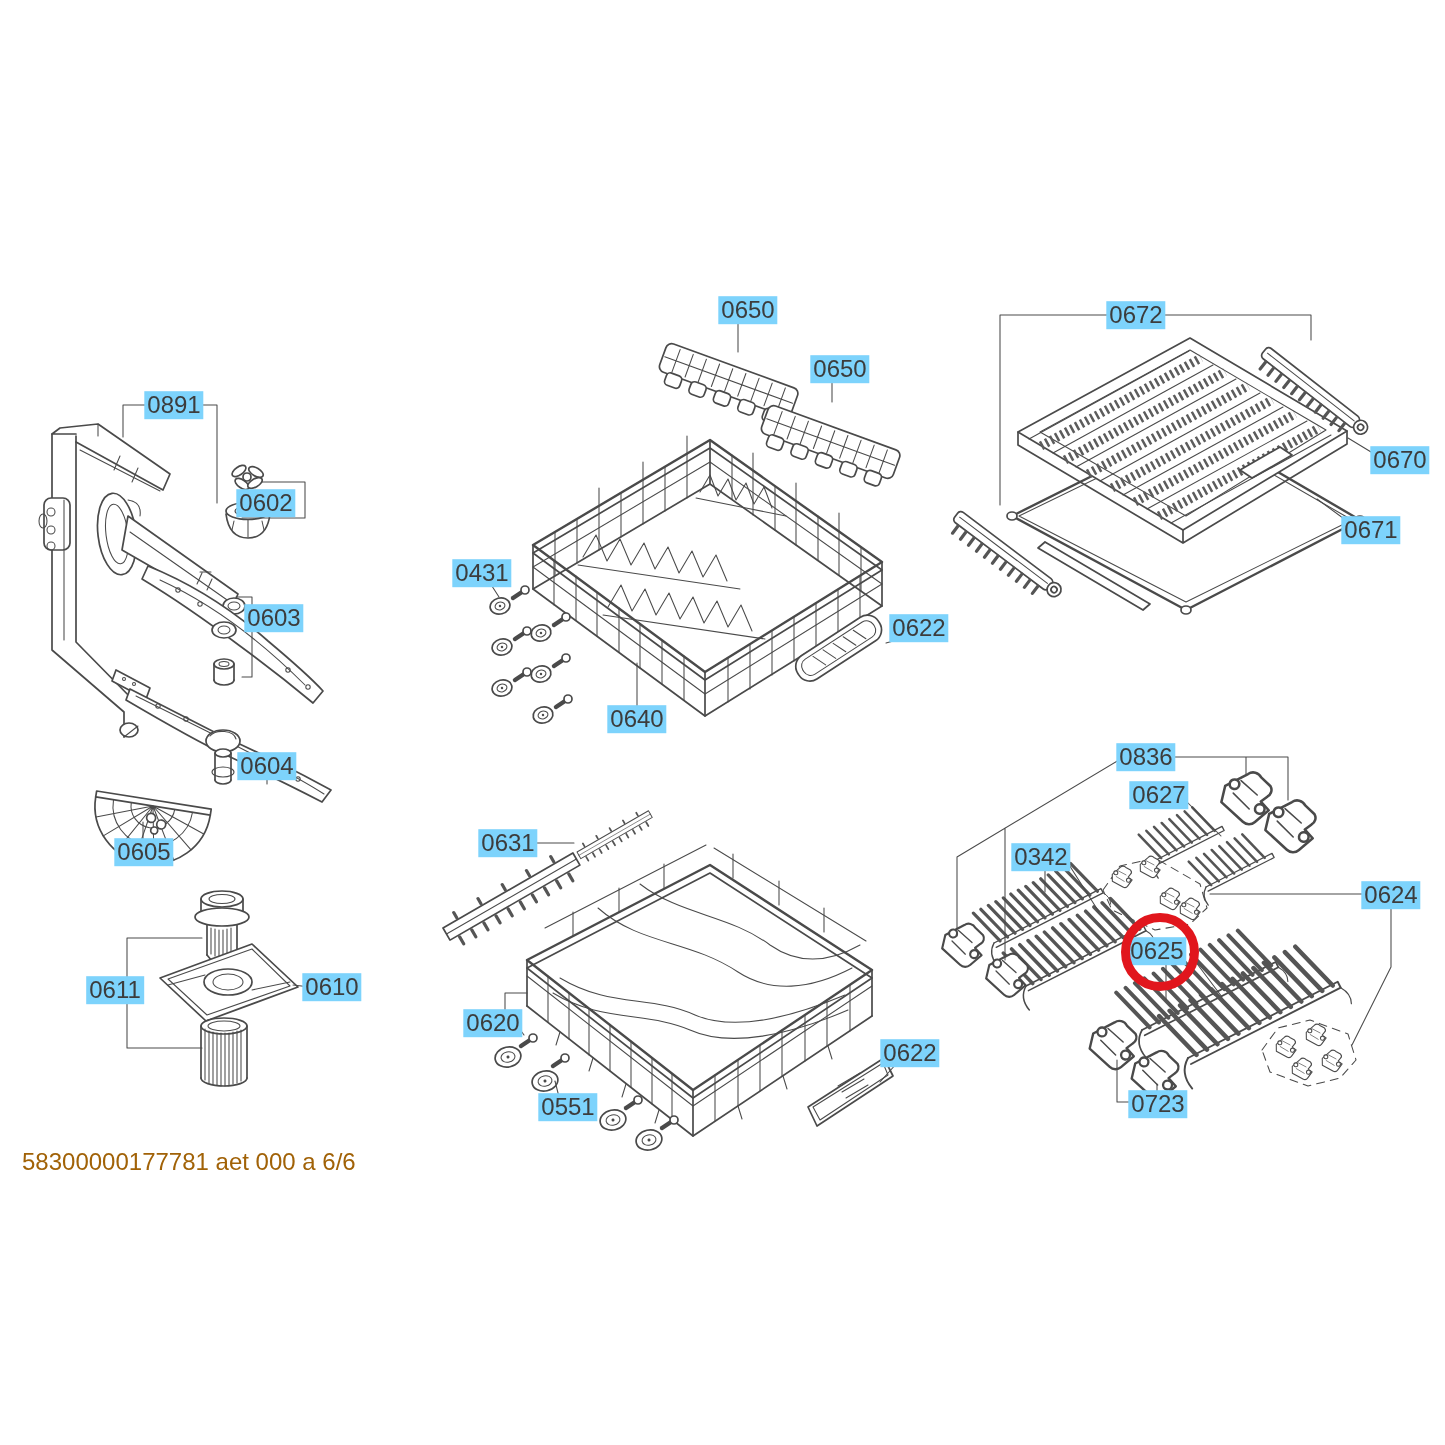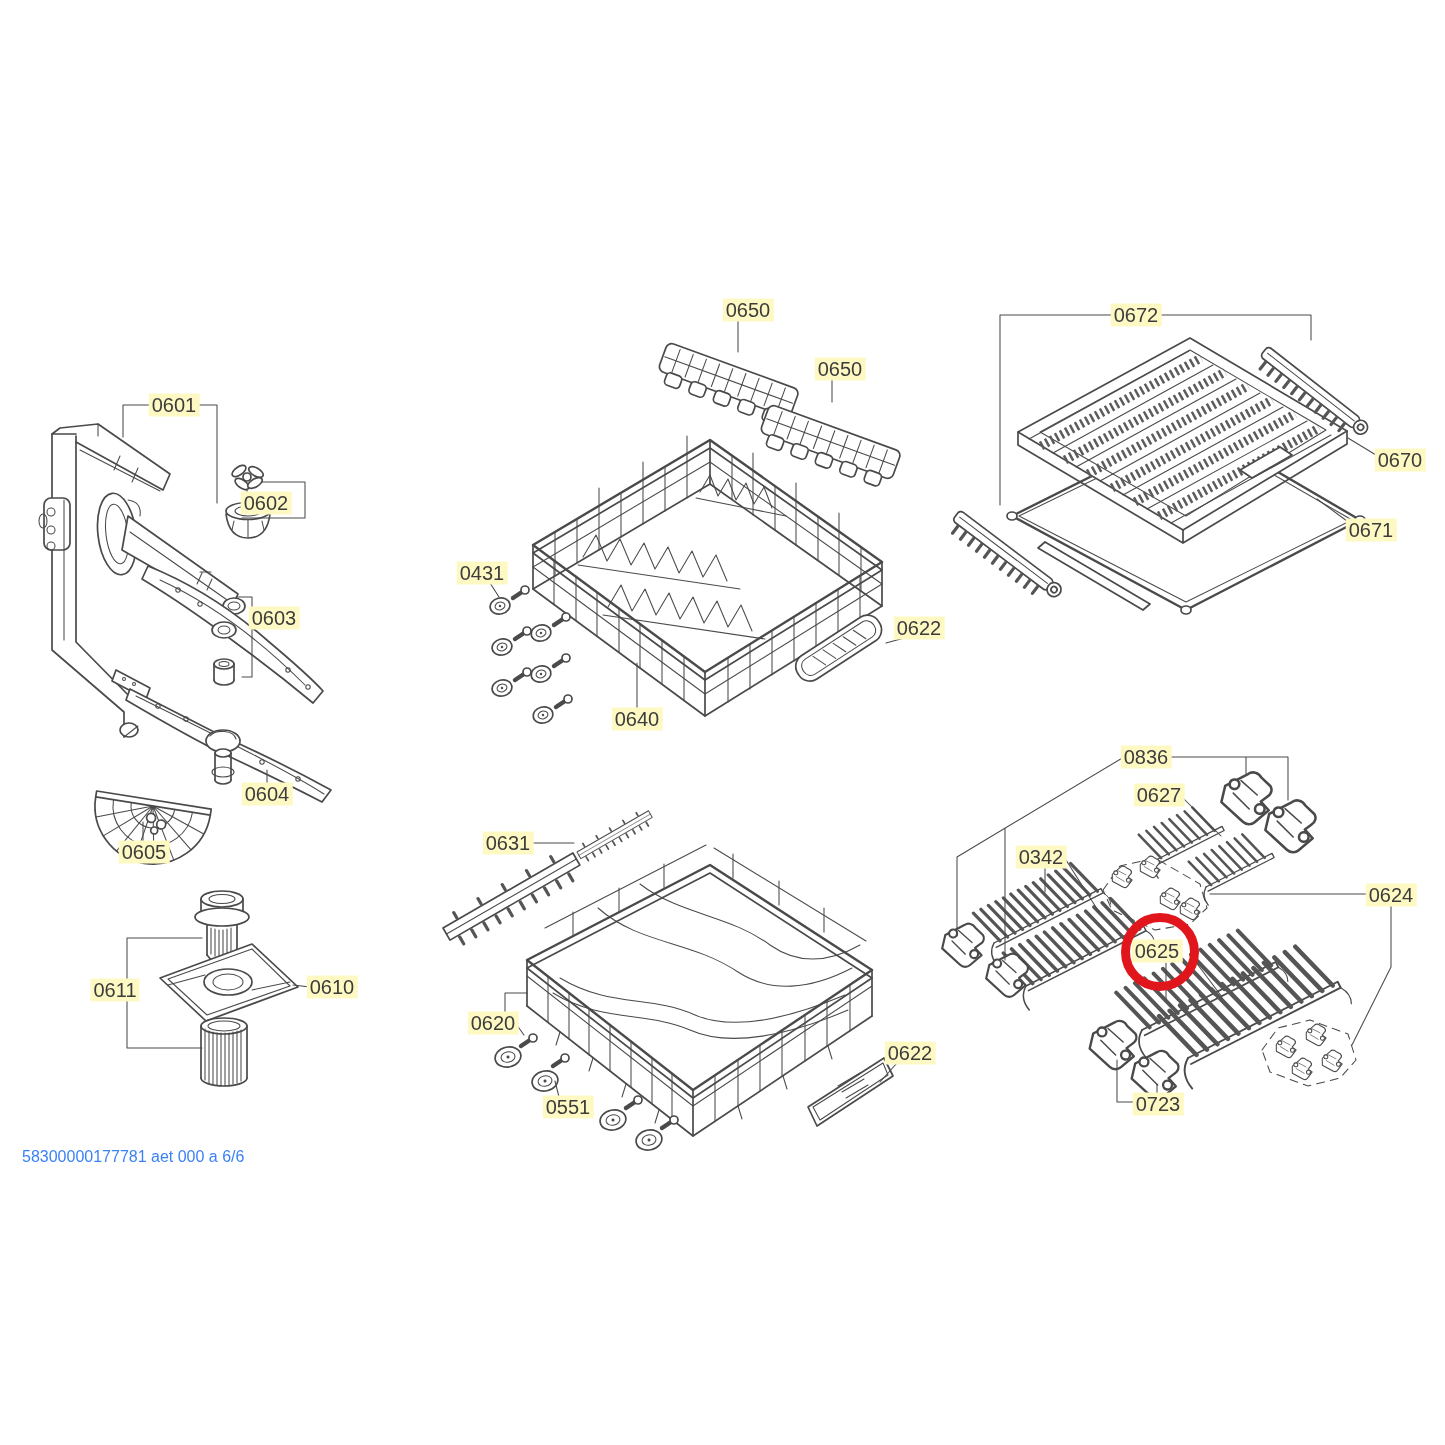--- a/index.html
+++ b/index.html
@@ -1,21 +1,21 @@
 <!DOCTYPE html>
 <html><head>
 <meta charset="utf-8">
 <style>
   html,body{margin:0;padding:0;background:#fff;}
   .stage{position:relative;width:1445px;height:1445px;background:#fff;overflow:hidden;
          font-family:"Liberation Sans",sans-serif;}
   .stage svg{position:absolute;left:0;top:0;}
-  .lbl{position:absolute;transform:translate(-50%,-50%);font-size:20px;color:#3c3c3c;
-       background:#fef9c3;padding:0 3px;line-height:1.15;white-space:nowrap;}
-  .doc{position:absolute;font-size:16px;color:#3b82f6;white-space:nowrap;}
+  .lbl{position:absolute;transform:translate(-50%,-50%);font-size:24px;color:#3c3c3c;
+       background:#7dd3fc;padding:0 3px;line-height:1.15;white-space:nowrap;}
+  .doc{position:absolute;font-size:24px;color:#a16207;white-space:nowrap;}
   .circle{position:absolute;border-radius:50%;box-sizing:border-box;}
   
   .s{stroke:#4a4a4a;fill:none;stroke-width:1.7;stroke-linecap:round;stroke-linejoin:round;}
   .sf{stroke:#4a4a4a;fill:#fff;stroke-width:1.7;stroke-linejoin:round;}
   .w{stroke-width:2.4;}
   .t{stroke-width:1.05;}
   .teeth{stroke:#555;stroke-width:4;stroke-linecap:round;fill:none;}
   .teeth2{stroke:#555;stroke-width:3.2;stroke-linecap:round;fill:none;}
   .dash{stroke-dasharray:8 6;}
   .hatch{stroke:#5c5c5c;stroke-width:9;stroke-dasharray:2.5 3.2;fill:none;}
@@ -366,24 +366,24 @@
     <path class="s t" d="M1168,757 H1288 M1246,757 V774 M1288,757 V800"></path>
     <path class="s t" d="M1181,796 L1221,836"></path>
     <path class="s t" d="M1045,866 V892 M1066,860 L1099,912"></path>
     <path class="s t" d="M1166,963 V1000 M1192,957 L1222,997"></path>
     <path class="s t" d="M1391,905 V967 L1352,1045 M1210,894 H1367"></path>
     <path class="s t" d="M1117,1102 H1135 M1117,1102 V1060 M1157,1093 V1084"></path>
     <path class="s t" d="M530,843 H574"></path>
   </g>
 </svg>
 
-  <div class="lbl" style="left:174px;top:405px">0601</div>
+  <div class="lbl" style="left:174px;top:405px">0891</div>
   <div class="lbl" style="left:266px;top:503px">0602</div>
   <div class="lbl" style="left:274px;top:618px">0603</div>
-  <div class="lbl" style="left:267px;top:794px">0604</div>
+  <div class="lbl" style="left:267px;top:766px">0604</div>
   <div class="lbl" style="left:144px;top:852px">0605</div>
   <div class="lbl" style="left:332px;top:987px">0610</div>
   <div class="lbl" style="left:115px;top:990px">0611</div>
   <div class="lbl" style="left:493px;top:1023px">0620</div>
   <div class="lbl" style="left:568px;top:1107px">0551</div>
   <div class="lbl" style="left:919px;top:628px">0622</div>
   <div class="lbl" style="left:910px;top:1053px">0622</div>
   <div class="lbl" style="left:1158px;top:1104px">0723</div>
   <div class="lbl" style="left:1391px;top:895px">0624</div>
   <div class="lbl" style="left:1157px;top:951px">0625</div>

